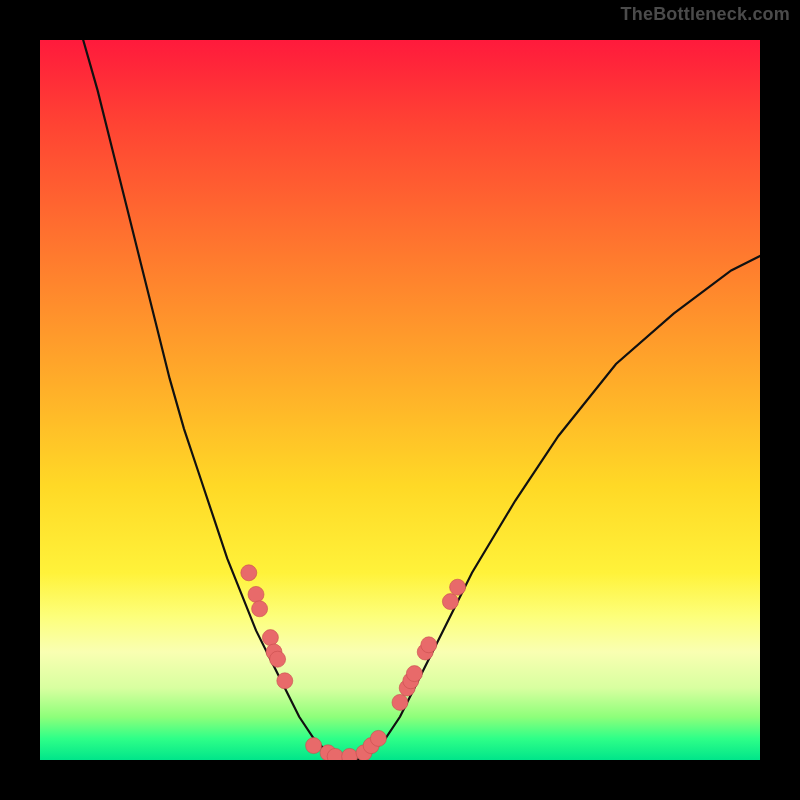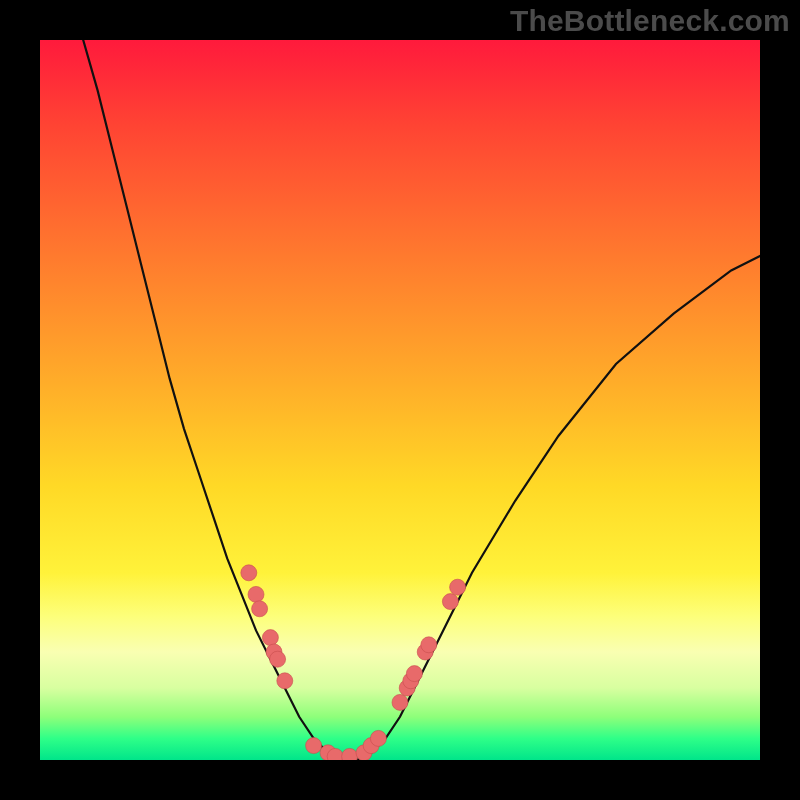--- a/index.html
+++ b/index.html
@@ -15,21 +15,21 @@
     position: relative;
     width: 800px;
     height: 800px;
     background: #000;
   }
   .watermark {
     position: absolute;
     top: 4px;
     right: 10px;
     color: #4b4b4b;
-    font-size: 30px;
+    font-size: 18px;
     font-weight: 600;
     letter-spacing: 0.2px;
     z-index: 5;
   }
   .plot-area {
     position: absolute;
     left: 40px;
     top: 40px;
     width: 720px;
     height: 720px;

